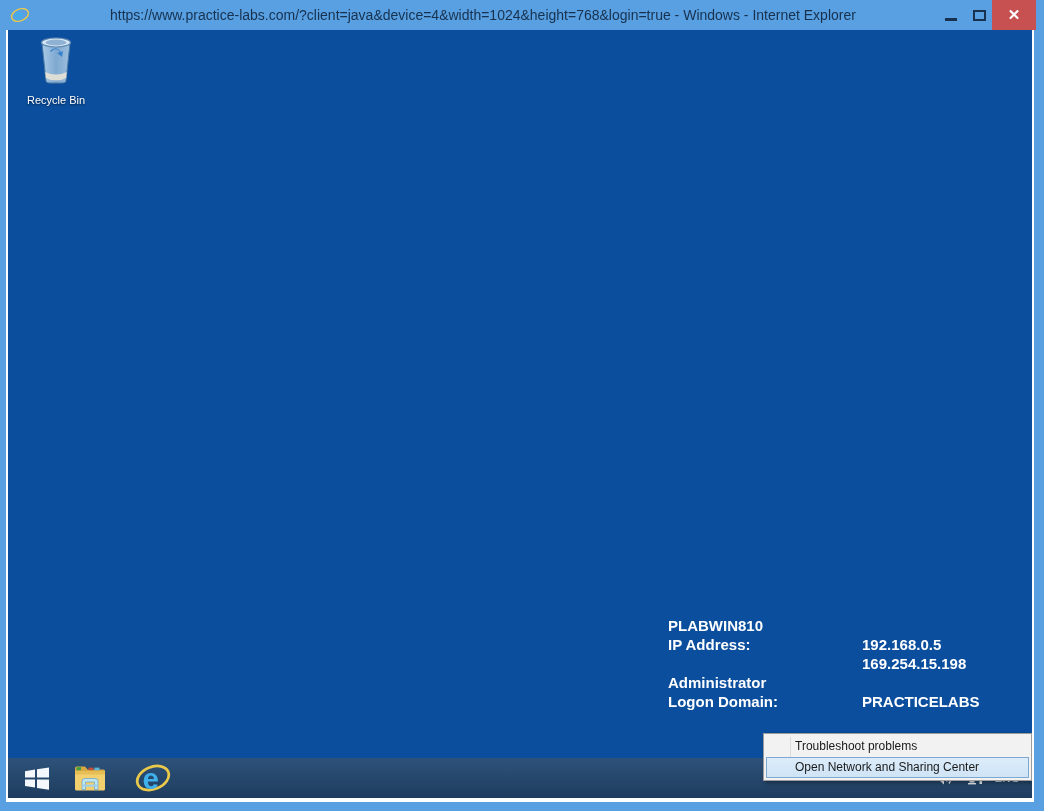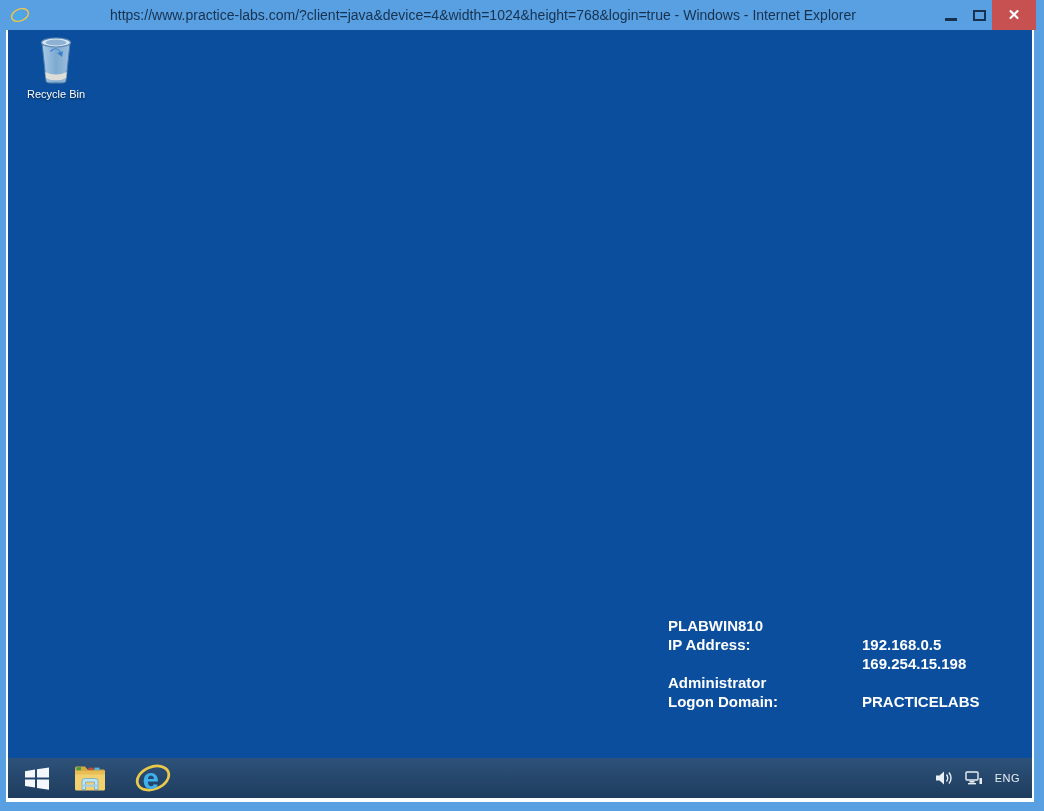--- a/index.html
+++ b/index.html
@@ -39,21 +39,21 @@
   .applet {
     position:absolute; left:8px; top:30px; width:1024px; height:768px;
     background:#0a4e9d; overflow:hidden;
   }
   
   .recycle-bin {
     position:absolute; left:10px; top:4px; width:76px; text-align:center; cursor:default;
   }
   .recycle-bin svg { display:block; margin:0 auto; }
   .recycle-bin-label {
-    margin-top:2px; color:#ffffff; font-size:11px; text-shadow:0 1px 2px rgba(0,0,0,.6);
+    margin-top:8px; color:#ffffff; font-size:11px; text-shadow:0 1px 2px rgba(0,0,0,.6);
   }
   
   .bginfo {
     position:absolute; left:660px; top:586px; color:#ffffff;
     font-size:15px; font-weight:bold; line-height:19px;
   }
   .bg-row { display:flex; }
   .bg-label { width:194px; }
   .bg-value { white-space:nowrap;text-align:right; }
   
@@ -186,15 +186,19 @@
         <svg width="18" height="16" viewBox="0 0 18 16">
           <rect x="1" y="2" width="12" height="8" rx="1" fill="none" stroke="#e8eef5" stroke-width="1.4"></rect>
           <rect x="4.5" y="11" width="5" height="1.6" fill="#e8eef5"></rect>
           <rect x="3" y="13" width="8" height="1.4" fill="#e8eef5"></rect>
           <rect x="14.5" y="8" width="2.5" height="6" fill="#e8eef5"></rect>
         </svg>
         <span class="tray-lang">ENG</span>
       </div>
     </div>
 
+    <div class="context-menu">
+      <div class="menu-item">Troubleshoot problems</div>
+      <div class="menu-item highlighted">Open Network and Sharing Center</div>
+    </div>
 
   </div>
 </div>
 
 </body></html>

